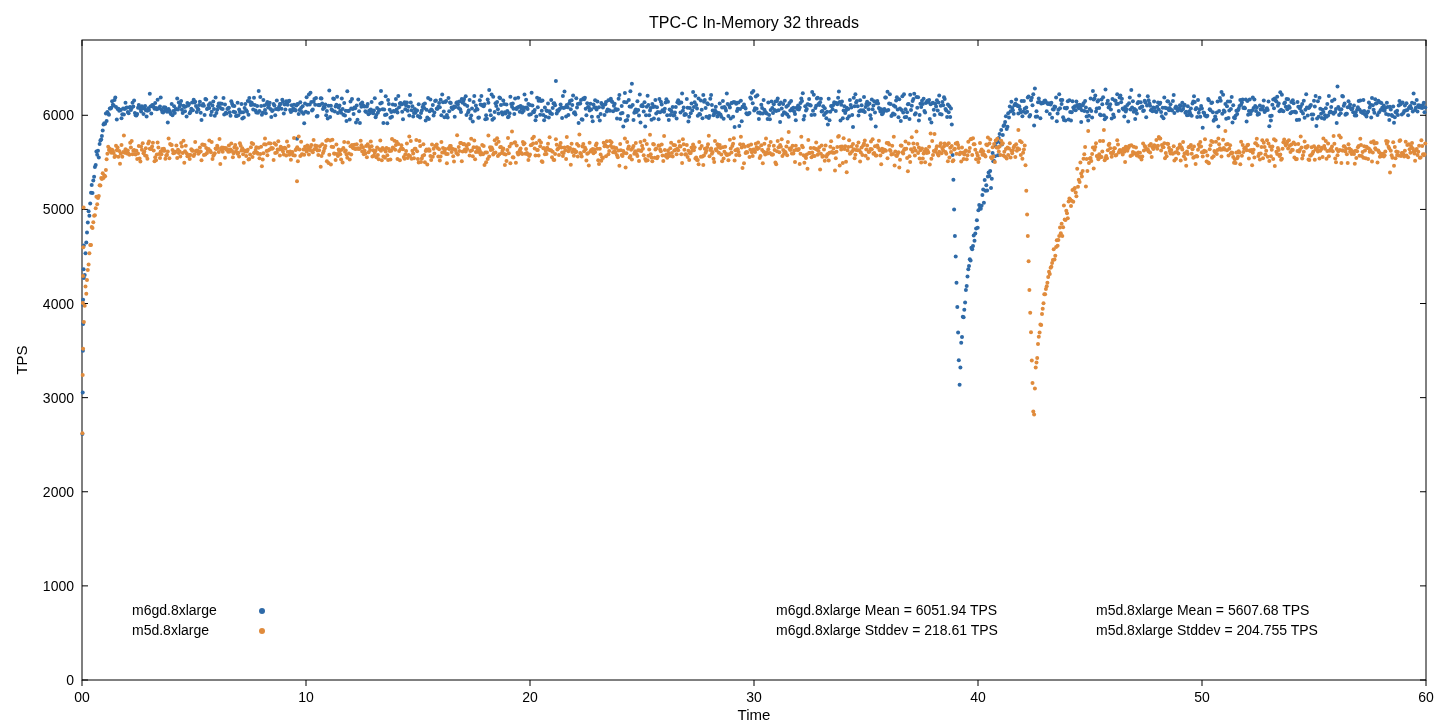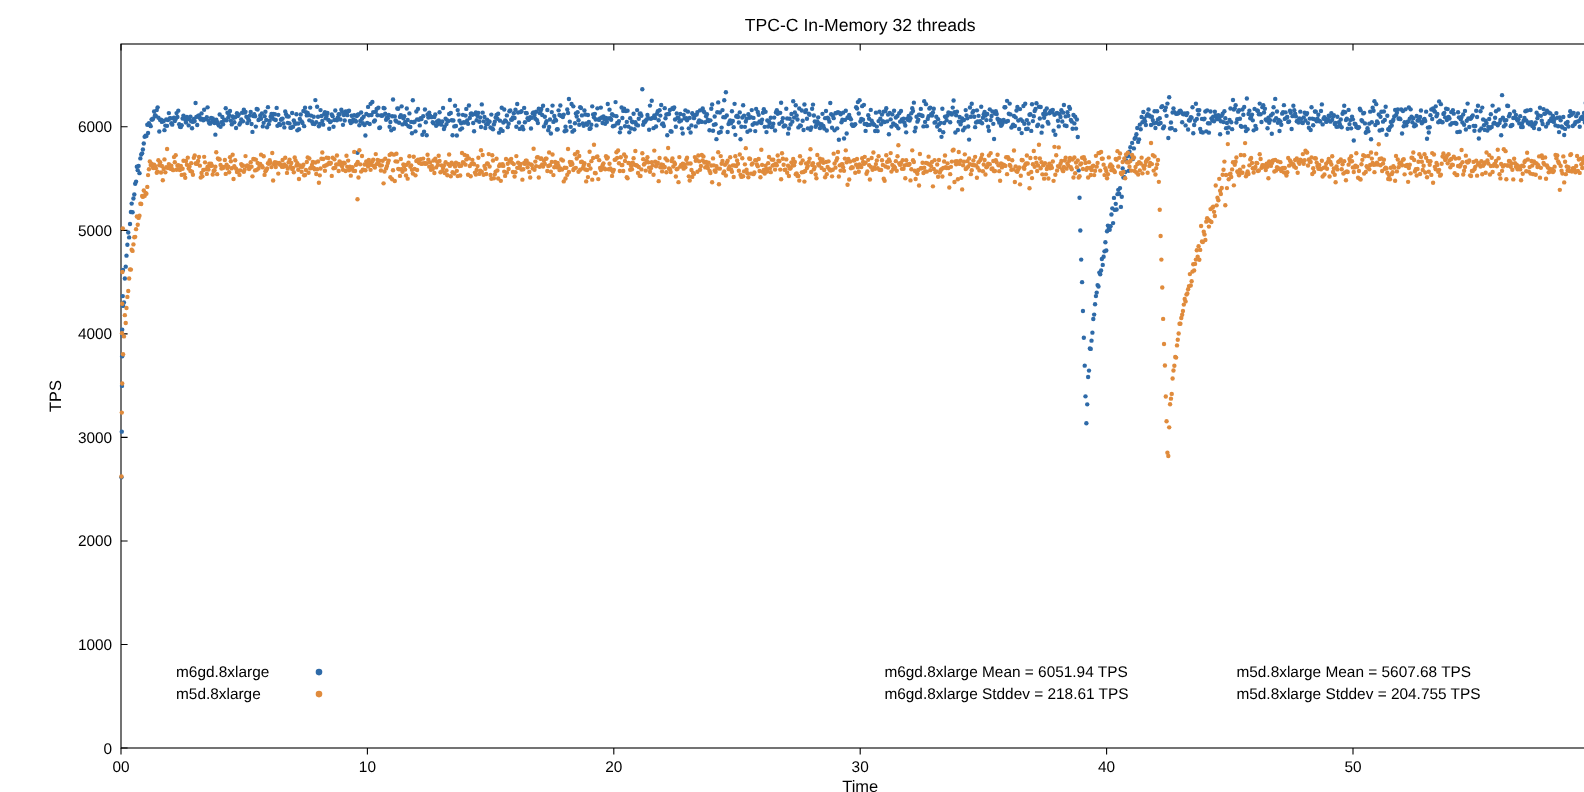--- a/index.html
+++ b/index.html
@@ -1,16 +1,16 @@
 <!DOCTYPE html>
 <html><head>
 <meta charset="utf-8">
 <style>
   html,body{margin:0;padding:0;background:#fff;font-family:Arial,Helvetica,sans-serif;}
-  #wrap{position:relative;width:1180px;height:720px;padding-left:28px;}
+  #wrap{position:relative;width:1180px;height:720px;}
   svg{display:block;}
   .axis-label{font:15px Arial;fill:#000;}
   .tick{font:14px Arial;fill:#000;}
   .title{font:16px Arial;fill:#000;}
   .legend{font:14px Arial;fill:#000;}
   .annot{font:14px Arial;fill:#000;}
 </style>
 </head>
 <body>
 <div id="wrap">

